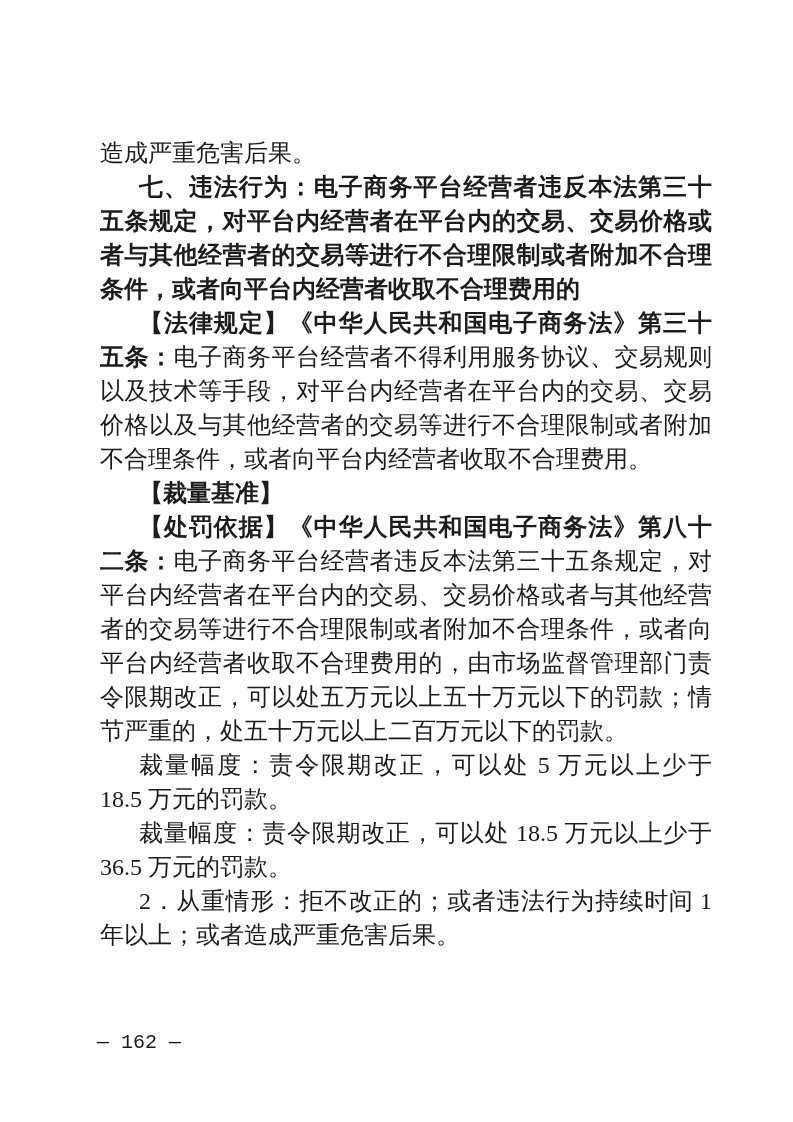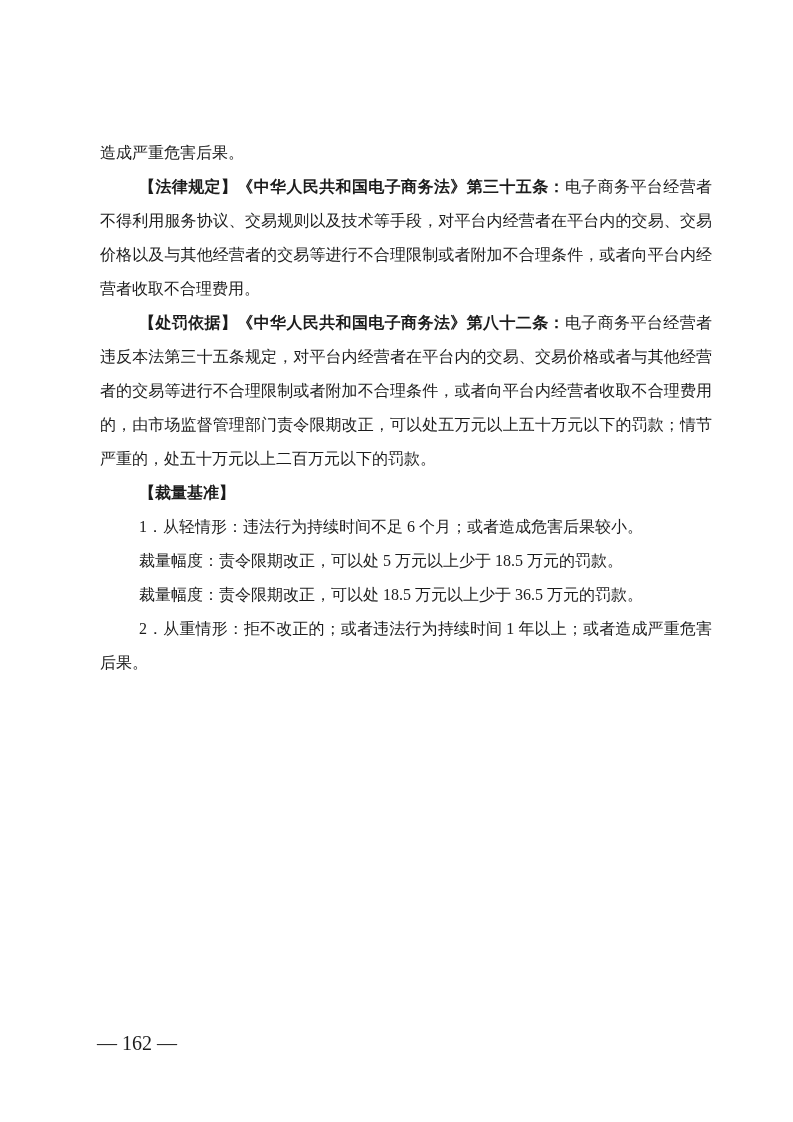--- a/index.html
+++ b/index.html
@@ -17,21 +17,21 @@
   .content {
     position: absolute;
     left: 100px;
     top: 136px;
     width: 612px;
   }
   p.para {
     margin: 0;
     padding: 0;
     font-family: "Liberation Serif", "DejaVu Serif", serif;
-    font-size: 16px;
+    font-size: 24px;
     line-height: 34px;
     color: #1c1c1c;
     text-align: justify;
     text-justify: inter-ideograph;
   }
   p.para.indent {
     text-indent: 39px;
   }
   p.para.bold {
     font-family: "Liberation Sans", "DejaVu Sans", sans-serif;
@@ -40,35 +40,35 @@
   .lead {
     font-family: Liberation Serif, serif;
     font-weight: 700;
     font-style: normal;
     margin-top: 40px;
   }
   .footer {
     position: absolute;
     left: 97px;
     top: 1029px;
-    font-family: Liberation Serif, serif;
+    font-family: Liberation Mono, monospace;
     font-size: 20px;
     line-height: 28px;
     color: #1c1c1c;
     white-space: pre;
   }
 </style>
 </head>
 <body>
 
 <div class="page">
   <div class="content">
       <p class="para"><span>造成严重危害后果。</span></p>
+      <p class="para indent bold"><span>七、违法行为：电子商务平台经营者违反本法第三十五条规定，对平台内经营者在平台内的交易、交易价格或者与其他经营者的交易等进行不合理限制或者附加不合理条件，或者向平台内经营者收取不合理费用的</span></p>
       <p class="para indent"><b class="lead">【法律规定】《中华人民共和国电子商务法》第三十五条：</b><span>电子商务平台经营者不得利用服务协议、交易规则以及技术等手段，对平台内经营者在平台内的交易、交易价格以及与其他经营者的交易等进行不合理限制或者附加不合理条件，或者向平台内经营者收取不合理费用。</span></p>
+      <p class="para indent bold"><span>【裁量基准】</span></p>
       <p class="para indent"><b class="lead">【处罚依据】《中华人民共和国电子商务法》第八十二条：</b><span>电子商务平台经营者违反本法第三十五条规定，对平台内经营者在平台内的交易、交易价格或者与其他经营者的交易等进行不合理限制或者附加不合理条件，或者向平台内经营者收取不合理费用的，由市场监督管理部门责令限期改正，可以处五万元以上五十万元以下的罚款；情节严重的，处五十万元以上二百万元以下的罚款。</span></p>
-      <p class="para indent bold"><span>【裁量基准】</span></p>
-      <p class="para indent"><span>1．从轻情形：违法行为持续时间不足 6 个月；或者造成危害后果较小。</span></p>
       <p class="para indent"><span>裁量幅度：责令限期改正，可以处 5 万元以上少于 18.5 万元的罚款。</span></p>
       <p class="para indent"><span>裁量幅度：责令限期改正，可以处 18.5 万元以上少于 36.5 万元的罚款。</span></p>
       <p class="para indent"><span>2．从重情形：拒不改正的；或者违法行为持续时间 1 年以上；或者造成严重危害后果。</span></p>
     </div>
   <div class="footer">— 162 —</div>
 </div>
 
 </body></html>

